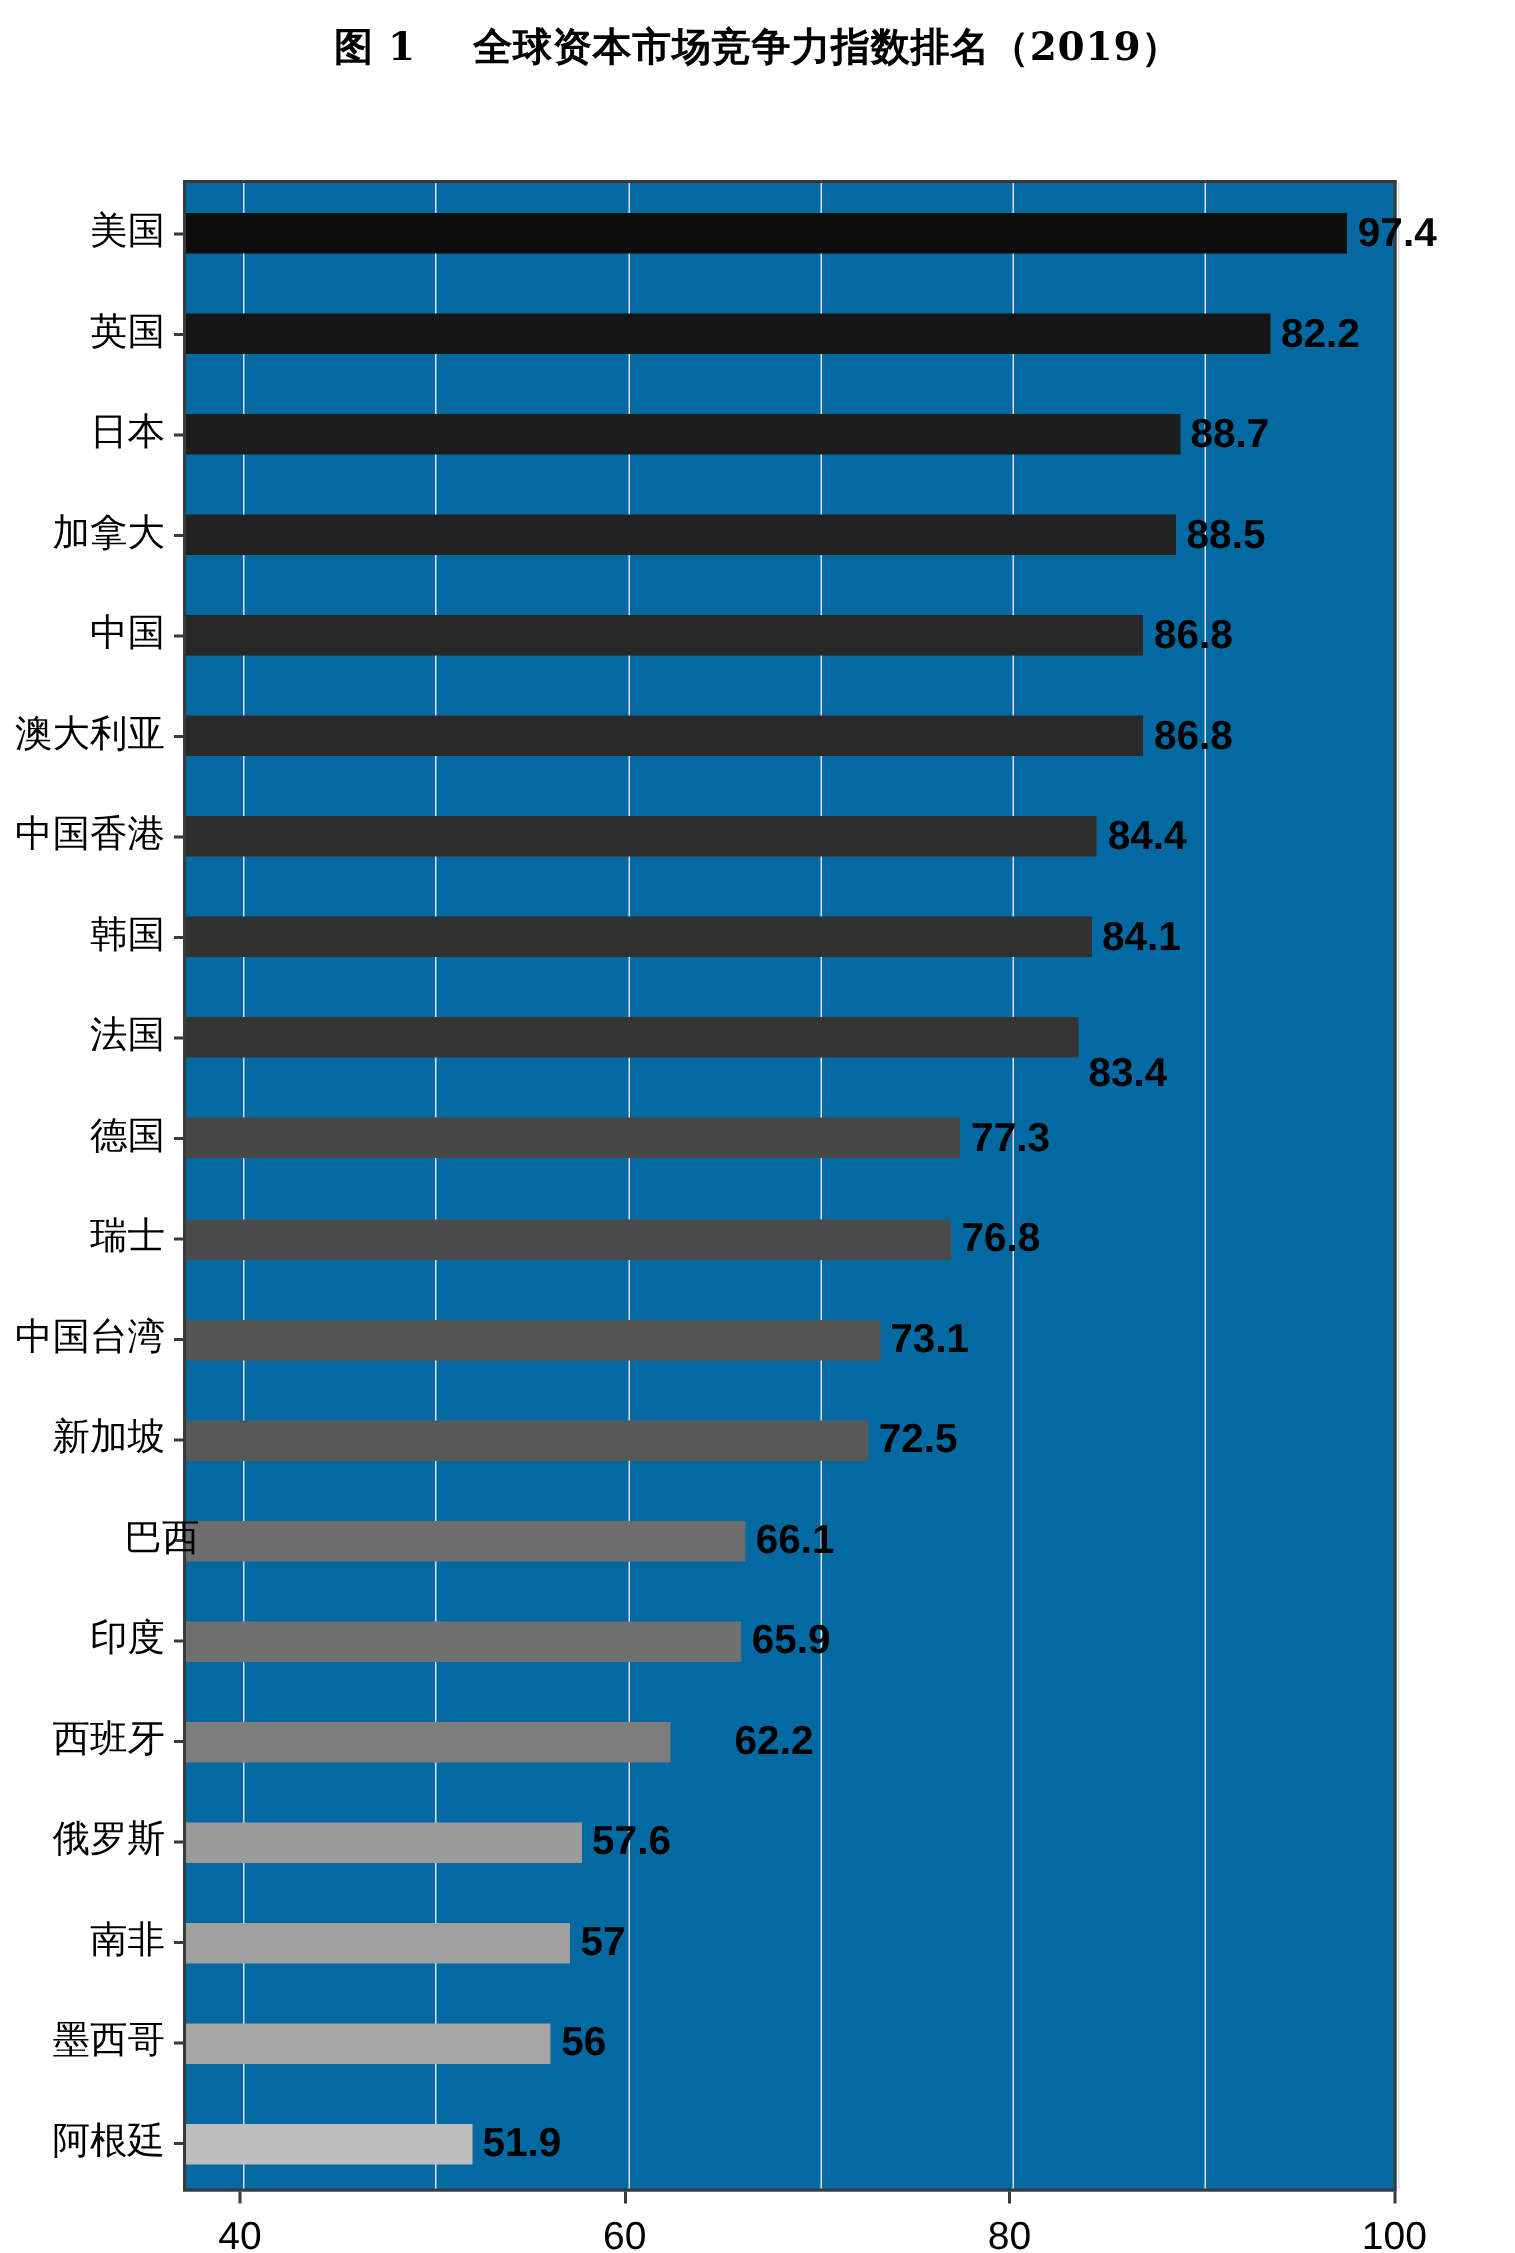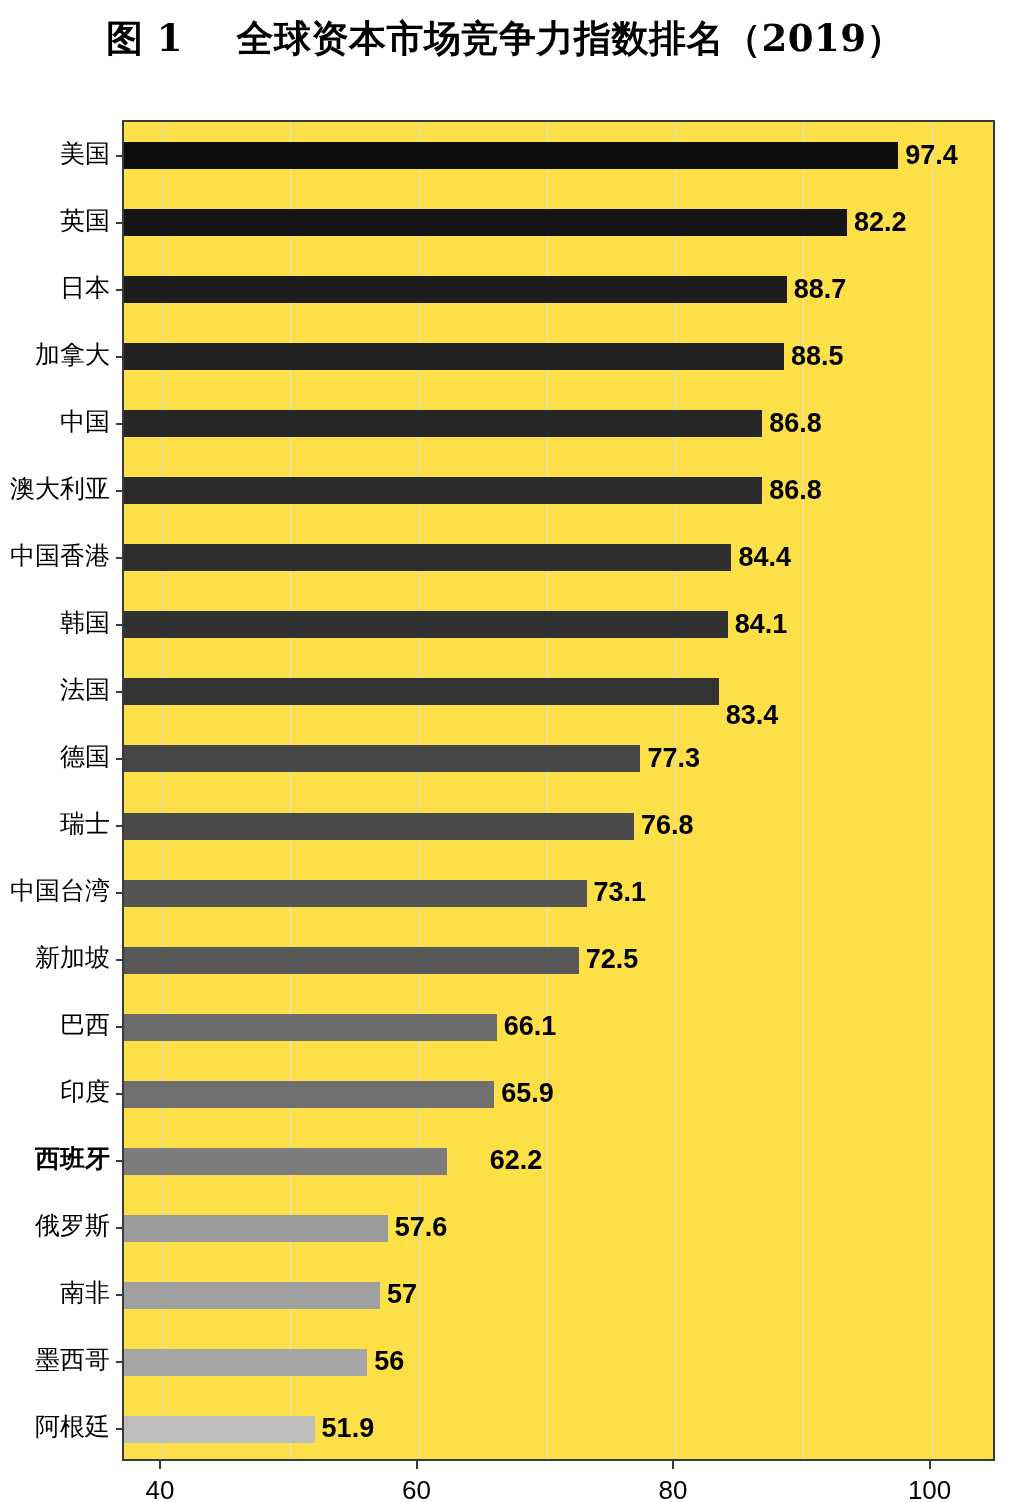--- a/index.html
+++ b/index.html
@@ -18,36 +18,36 @@
 
   
   #chart-title {
     position: absolute;
     left: 0;
     top: 14px;
     width: 1010px;
     text-align: center;
     font-family: "DejaVu Serif", "Liberation Serif", serif;
     font-weight: bold;
-    font-size: 37px;
+    font-size: 26px;
     letter-spacing: 0.5px;
     white-space: pre;
     color: #000;
   }
 
   
   #plot-area {
     position: absolute;
     left: 122px;
     top: 120px;
-    width: 873px;
+    width: 809px;
     height: 1341px;
     border: 2px solid #3a3a3a;
     box-sizing: border-box;
-    background: #fde047;
+    background: #0369a1;
     overflow: visible;
   }
 
   .gridline {
     position: absolute;
     top: 0;
     bottom: 0;
     width: 1px;
     background: #e2e2e2;
   }
@@ -186,23 +186,23 @@
 <div class="cat-label" style="position: absolute; right: 900px; left: 0px; width: 110px; top: 341.675px;">加拿大</div>
 <div class="cat-label" style="position: absolute; right: 900px; left: 0px; width: 110px; top: 408.725px;">中国</div>
 <div class="cat-label" style="position: absolute; right: 953px; left: 0px; width: 110px; top: 475.775px;">澳大利亚</div>
 <div class="cat-label" style="position: absolute; right: 900px; left: 0px; width: 110px; top: 542.825px;">中国香港</div>
 <div class="cat-label" style="position: absolute; right: 900px; left: 0px; width: 110px; top: 609.875px;">韩国</div>
 <div class="cat-label" style="position: absolute; right: 900px; left: 0px; width: 110px; top: 676.925px;">法国</div>
 <div class="cat-label" style="position: absolute; right: 900px; left: 0px; width: 110px; top: 743.975px;">德国</div>
 <div class="cat-label" style="position: absolute; right: 900px; left: 0px; width: 110px; top: 811.025px;">瑞士</div>
 <div class="cat-label" style="position: absolute; right: 900px; left: 0px; width: 110px; top: 878.075px;">中国台湾</div>
 <div class="cat-label" style="position: absolute; right: 900px; left: 0px; width: 110px; top: 945.125px;">新加坡</div>
-<div class="cat-label" style="position: absolute; right: 900px; left: 0px; width: 110px; top: 1012.17px;">巴西</div>
+<div class="cat-label" style="position: absolute; right: 900px; left: 0px; width: 110px; top: 1012.17px; padding-left: 23px;">巴西</div>
 <div class="cat-label" style="position: absolute; right: 900px; left: 0px; width: 110px; top: 1079.22px;">印度</div>
-<div class="cat-label" style="position: absolute; right: 860px; left: 0px; width: 110px; top: 1146.27px; font-weight: bold;">西班牙</div>
+<div class="cat-label" style="position: absolute; right: 860px; left: 0px; width: 110px; top: 1146.27px;">西班牙</div>
 <div class="cat-label" style="position: absolute; right: 900px; left: 0px; width: 110px; top: 1213.33px;">俄罗斯</div>
 <div class="cat-label" style="position: absolute; right: 900px; left: 0px; width: 110px; top: 1280.38px;">南非</div>
 <div class="cat-label" style="position: absolute; right: 900px; left: 0px; width: 110px; top: 1347.42px;">墨西哥</div>
 <div class="cat-label" style="position: absolute; right: 900px; left: 0px; width: 110px; top: 1414.47px;">阿根廷</div>
 <div class="x-tick" style="left: 158.968px; top: 1461px;"></div>
 <div class="x-tick-label" style="left: 159.968px; top: 1475px;">40</div>
 <div class="x-tick" style="left: 415.506px; top: 1461px;"></div>
 <div class="x-tick-label" style="left: 416.506px; top: 1475px;">60</div>
 <div class="x-tick" style="left: 672.044px; top: 1461px;"></div>
 <div class="x-tick-label" style="left: 673.044px; top: 1475px;">80</div>

